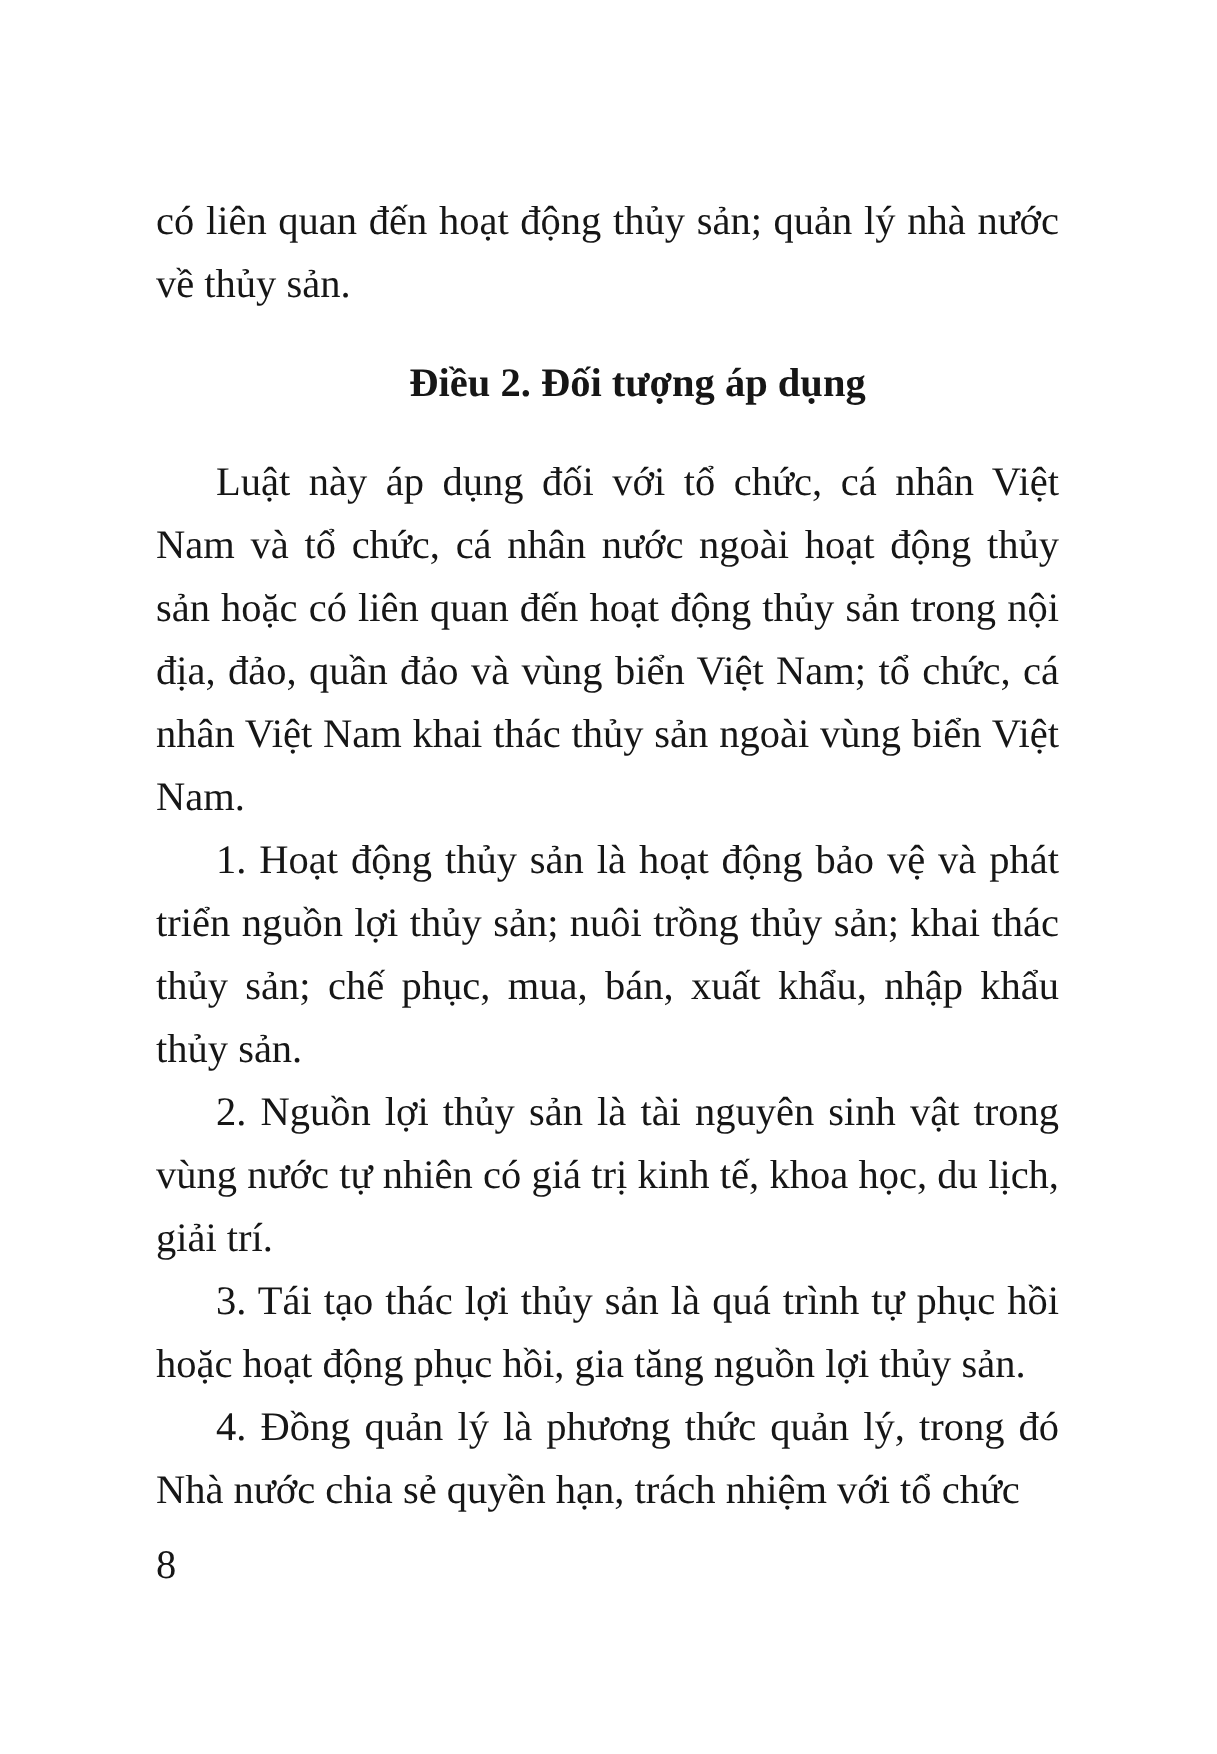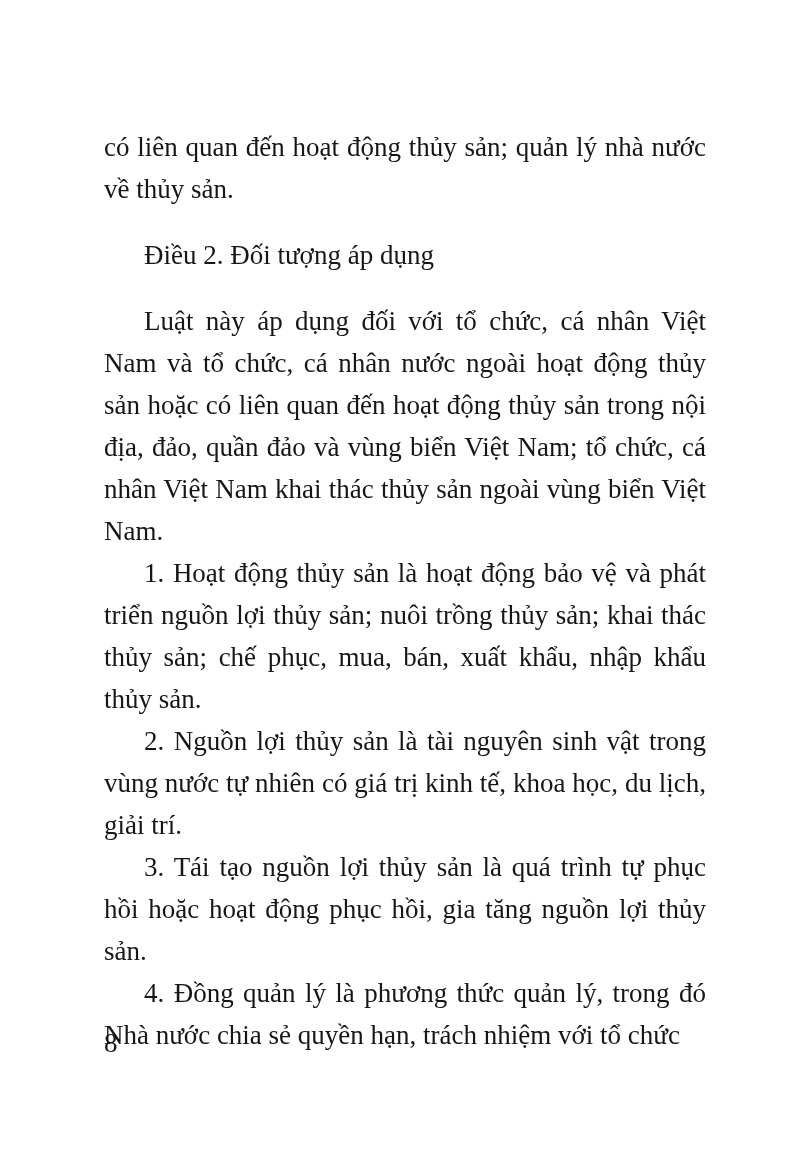--- a/index.html
+++ b/index.html
@@ -27,22 +27,22 @@
   }
   .para {
     margin: 0;
   }
   .para.indent {
     text-indent: 40px;
   }
   .heading {
     margin: 24px 0 24px 0;
     text-indent: 40px;
-    font-weight: normal;
-    text-align: left;
+    font-weight: bold;
+    text-align: center;
   }
   .term {
   }
   .page-number {
     position: absolute;
     left: 104px;
     top: 1022px;
     font-size: 27px;
     line-height: 42px;
   }
@@ -69,21 +69,21 @@
 
     <p class="para indent">
       <span>1. </span><span class="term">Hoạt động thủy sản</span><span> là hoạt động bảo vệ và phát triển nguồn lợi thủy sản; nuôi trồng thủy sản; khai thác thủy sản; chế phục, mua, bán, xuất khẩu, nhập khẩu thủy sản.</span>
     </p>
 
     <p class="para indent">
       <span>2. </span><span class="term">Nguồn lợi thủy sản</span><span> là tài nguyên sinh vật trong vùng nước tự nhiên có giá trị kinh tế, khoa học, du lịch, giải trí.</span>
     </p>
 
     <p class="para indent">
-      <span>3. </span><span class="term">Tái tạo nguồn lợi thủy sản</span><span> là quá trình tự phục hồi hoặc hoạt động phục hồi, gia tăng nguồn lợi thủy sản.</span>
+      <span>3. </span><span class="term">Tái tạo thác lợi thủy sản</span><span> là quá trình tự phục hồi hoặc hoạt động phục hồi, gia tăng nguồn lợi thủy sản.</span>
     </p>
 
     <p class="para indent">
       <span>4. </span><span class="term">Đồng quản lý</span><span> là phương thức quản lý, trong đó Nhà nước chia sẻ quyền hạn, trách nhiệm với tổ chức</span>
     </p>
 
   </div>
 
   <div class="page-number">8</div>
 </div>

